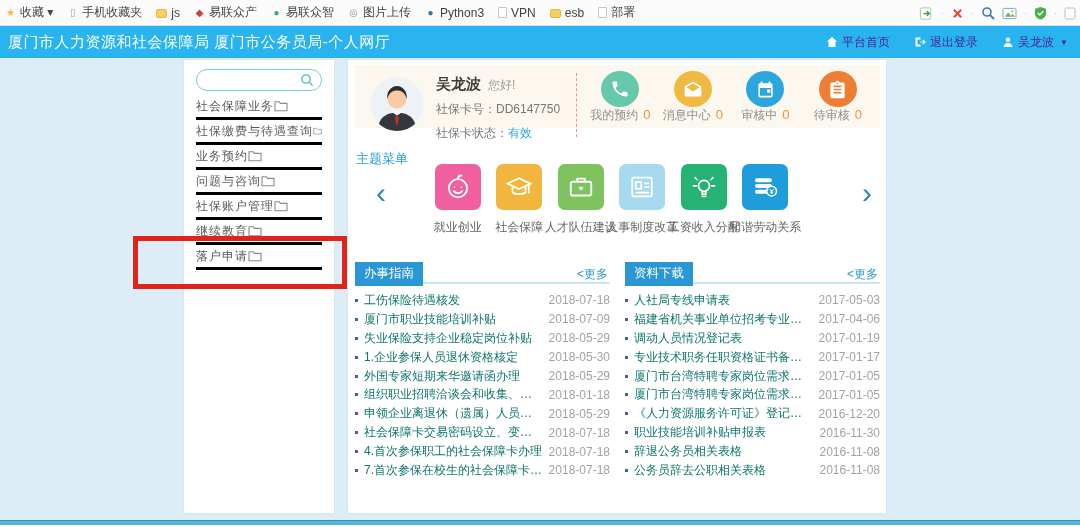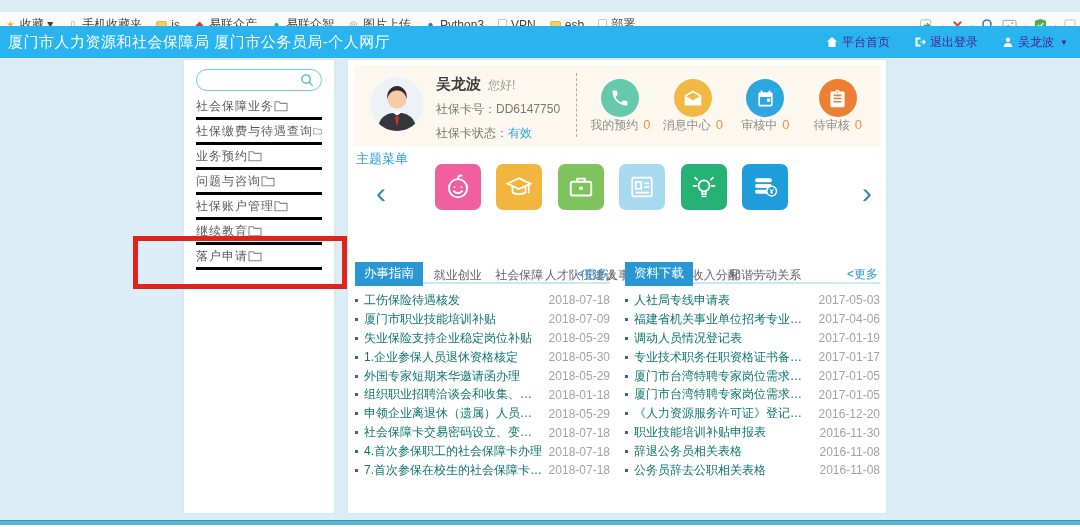--- a/index.html
+++ b/index.html
@@ -1,21 +1,21 @@
 <!DOCTYPE html>
 <html><head>
 <meta charset="utf-8">
 <style>
   * { margin:0; padding:0; box-sizing:border-box; }
   html,body { background:#fff; }
   body { font-family:"Liberation Sans","DejaVu Sans",sans-serif; }
   #screen { position:relative; width:1080px; height:527px; overflow:hidden; background:#dcedf7; }
 
   
-  .bmbar { position:absolute; left:0; top:12px; width:1080px; height:26px; background:#fbfbfb; border-bottom:1px solid #e2e2e2; display:flex; align-items:center; }
+  .bmbar { position:absolute; left:0; top:0; width:1080px; height:26px; background:#fbfbfb; border-bottom:1px solid #e2e2e2; display:flex; align-items:center; }
   .bmlist { display:flex; align-items:center; gap:14px; padding-left:5px; }
   .bm { display:flex; align-items:center; gap:4px; font-size:12px; color:#444; white-space:nowrap; cursor:pointer; }
   .bm-ico { display:inline-block; width:11px; height:11px; line-height:11px; font-size:10px; text-align:center; }
   .bm-ico.star::after { content:"★"; color:#f4b43e; }
   .bm-ico.phone::after { content:"▯"; color:#9aa7b0; }
   .bm-ico.folder { background:#f7cf5e; border:1px solid #e0b84a; border-radius:2px; height:9px; margin-top:1px; }
   .bm-ico.page { background:#fff; border:1px solid #c6c6c6; border-radius:1px; width:9px; }
   .bm-ico.logo-red::after { content:"◆"; color:#c2453e; }
   .bm-ico.logo-green::after { content:"●"; color:#3aa789; }
   .bm-ico.logo-gray::after { content:"◎"; color:#8c9aa5; }
@@ -36,41 +36,41 @@
 
   
   .search-wrap { margin:9px 12px 4px 12px; position:relative; }
   .search-input { width:100%; height:22px; border:1px solid #74ccd8; border-radius:11px; outline:none; padding:0 26px 0 10px; font-size:12px; color:#555; background:#fff; }
   .search-ico { position:absolute; right:8px; top:4px; }
   .side-rows { margin:2px 12px 0 12px; }
   .side-row { height:25px; display:flex; align-items:center; justify-content:flex-start; border-bottom:3px solid #000000; cursor:pointer; }
   .side-row .lbl { font-size:12px; color:#5b5b5b; letter-spacing:1px; white-space:nowrap; }
 
   
-  .userstrip { position:absolute; left:6px; top:5px; width:526px; height:81px; background:#fcf8ef; }
+  .userstrip { position:absolute; left:6px; top:5px; width:526px; height:63px; background:#fcf8ef; }
   .avatar { position:absolute; left:16px; top:12px; width:54px; height:54px; border-radius:50%; overflow:hidden; }
   .u-info { position:absolute; left:82px; top:10px; }
   .u-name { font-size:15px; font-weight:bold; color:#3d3d3d; }
   .u-greet { font-size:12px; color:#9a9a9a; font-weight:normal; margin-left:7px; }
   .u-line { font-size:12px; color:#777; margin-top:7px; }
   .u-valid { color:#2aa6dd; }
   .u-divider { position:absolute; left:222px; top:8px; height:64px; border-left:1px dashed #dd9d8d; }
   .stats { position:absolute; left:230px; right:6px; top:6px; bottom:4px; display:flex; }
   .stat { flex:1; display:flex; flex-direction:column; align-items:center; justify-content:center; cursor:pointer; }
   .stat-circle { width:38px; height:38px; border-radius:50%; display:flex; align-items:center; justify-content:center; }
   .stat-row { font-size:12px; color:#8d8d8d; white-space:nowrap; }
   .stat-count { color:#f0913e; margin-left:5px; font-size:13px; }
 
   
   .theme-title { position:absolute; left:8px; top:90px; font-size:13px; color:#2b9fd8; }
   .car-arrow { position:absolute; top:118px; font-size:30px; color:#2e86c0; font-weight:normal; cursor:pointer; line-height:30px; }
   .car-arrow.left { left:28px; }
   .car-arrow.right { left:514px; }
   .tiles { position:absolute; left:79px; top:104px; display:flex; }
-  .tileblock { width:61.5px; display:flex; flex-direction:column; align-items:center; cursor:pointer;gap:48px; }
+  .tileblock { width:61.5px; display:flex; flex-direction:column; align-items:center; cursor:pointer; }
   .tile { width:46px; height:46px; border-radius:7px; display:flex; align-items:center; justify-content:center; }
   .tile-lbl { margin-top:9px; font-size:12px; color:#666; white-space:nowrap; }
 
   
   .listcol { position:absolute; top:202px; width:255px; }
   .listcol.left { left:7px; }
   .listcol.right { left:277px; }
   .lc-head { position:relative; height:22px; border-bottom:2px solid #cbe7f6; }
   .lc-tab { display:inline-block; background:#2a97d4; color:#fff; font-size:12.5px; padding:3px 9px 4px 9px; cursor:default; }
   .lc-more { position:absolute; right:2px; top:4px; font-size:12px; color:#2a97d4; cursor:pointer; }

